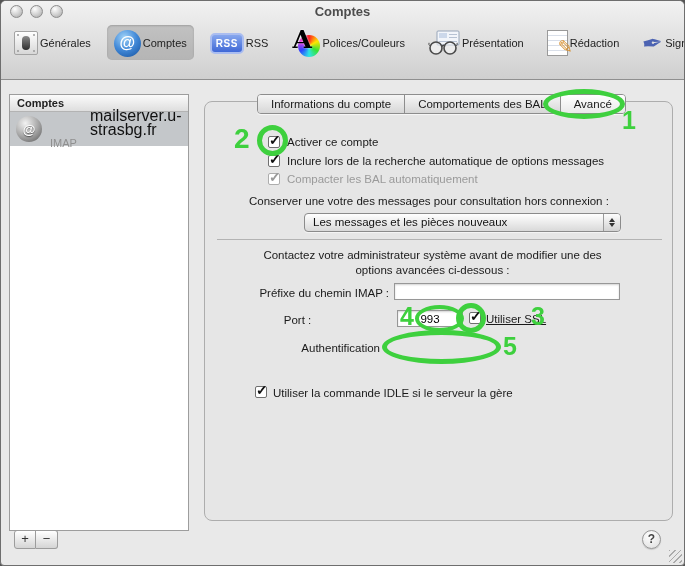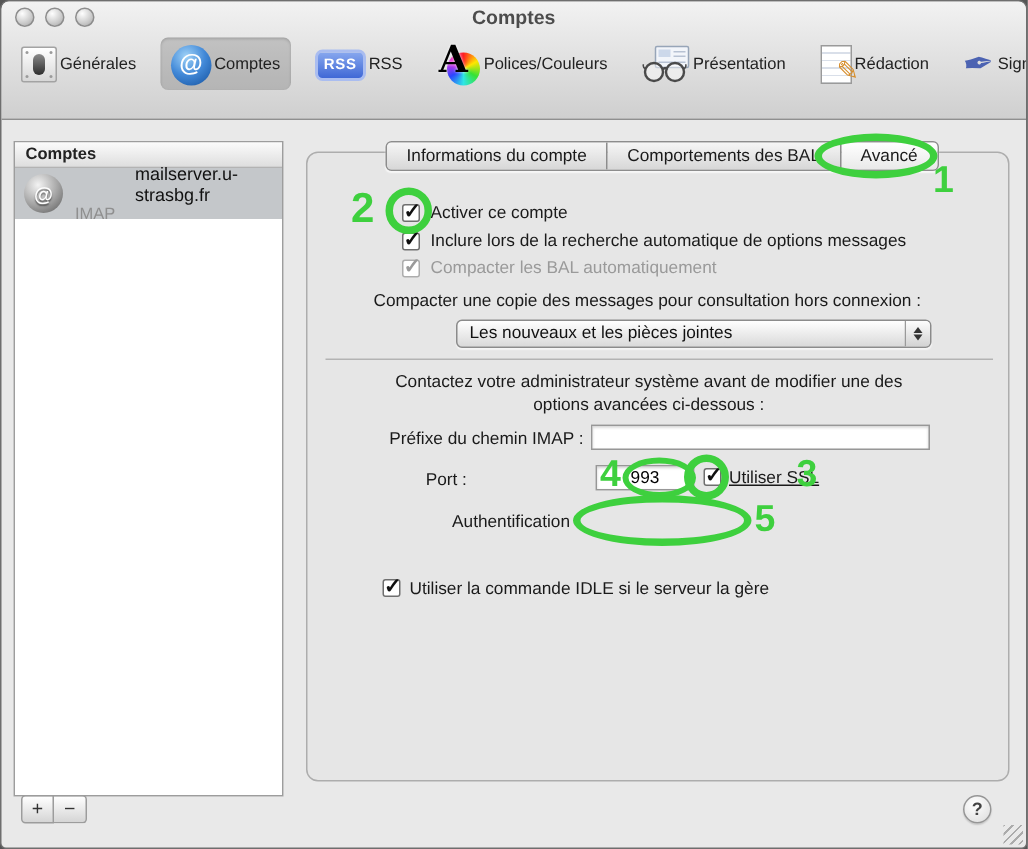--- a/index.html
+++ b/index.html
@@ -60,21 +60,21 @@
     border:1px solid #9d9d9d;}
   .sb-header{height:17px;background:linear-gradient(#fbfbfb,#dedede);border-bottom:1px solid #b3b3b3;
     font-size:11px;font-weight:600;color:#222;padding:2px 0 0 7px;}
   .sb-row{height:34px;display:flex;align-items:center;gap:8px;padding-left:6px;}
   .sb-row.selected{background:#c4c7ca;}
   .sb-globe{width:26px;height:26px;border-radius:50%;flex:0 0 auto;
     background:radial-gradient(circle at 36% 28%,#f3f3f3,#a2a2a2 55%,#565656 100%);
     color:#fff;font-size:13px;font-weight:bold;display:flex;align-items:center;justify-content:center;
     text-shadow:0 1px 1px rgba(0,0,0,.5);}
   .sb-globe::before{content:"@";}
-  .sb-name{font-size:12px;color:#111;line-height:14px;padding-left:40px;}
+  .sb-name{font-size:16px;color:#111;line-height:14px;padding-left:40px;}
   .sb-type{font-size:11px;color:#8f8f8f;line-height:12px;}
   .addremove{position:absolute;left:13px;top:529px;display:flex;}
   .ar-btn{width:22px;height:19px;border:1px solid #9c9c9c;background:linear-gradient(#ffffff,#d5d5d5);
     font-size:13px;line-height:16px;text-align:center;color:#333;}
   .ar-btn:first-child{border-radius:3px 0 0 3px;}
   .ar-btn:last-child{border-left:none;border-radius:0 3px 3px 0;}
   .panel{position:absolute;left:203px;top:100px;width:469px;height:420px;
     background:#e6e6e6;border:1px solid #adadad;border-radius:8px;}
   
   .tabs{position:absolute;left:52px;top:-8px;display:flex;border:1px solid #8d8d8d;border-radius:4px;
@@ -232,24 +232,24 @@
 
     <span class="checkbox checked" style="left:63px;top:34px;"></span>
     <span class="lbl" style="left:82px;top:34px;">Activer ce compte</span>
 
     <span class="checkbox checked" style="left:63px;top:53px;"></span>
     <span class="lbl" style="left:82px;top:53px;">Inclure lors de la recherche automatique de options messages</span>
 
     <span class="checkbox checked disabled" style="left:63px;top:71px;"></span>
     <span class="lbl disabled" style="left:82px;top:71px;">Compacter les BAL automatiquement</span>
 
-    <span class="lbl" style="left:44px;top:93px;">Compacter une copie des messages pour consultation hors connexion :</span>
+    <span class="lbl" style="left:44px;top:93px;">Conserver une votre des messages pour consultation hors connexion :</span>
 
     <div class="popup" style="left:99px;top:111px;width:317px;">
-      <span>Les nouveaux et les pièces jointes</span>
+      <span>Les messages et les pièces nouveaux</span>
       <span class="stepper"></span>
     </div>
 
     <div class="divider" style="left:12px;top:137px;width:445px;"></div>
 
     <div class="note" style="left:45px;top:146px;width:365px;">Contactez votre administrateur système avant de modifier une des options avancées ci-dessous :</div>
 
     <span class="lbl right" style="left:0;top:185px;width:184px;">Préfixe du chemin IMAP :</span>
     <input class="tfield" style="left: 189px; top: 181px; width: 226px;" value="">
 

